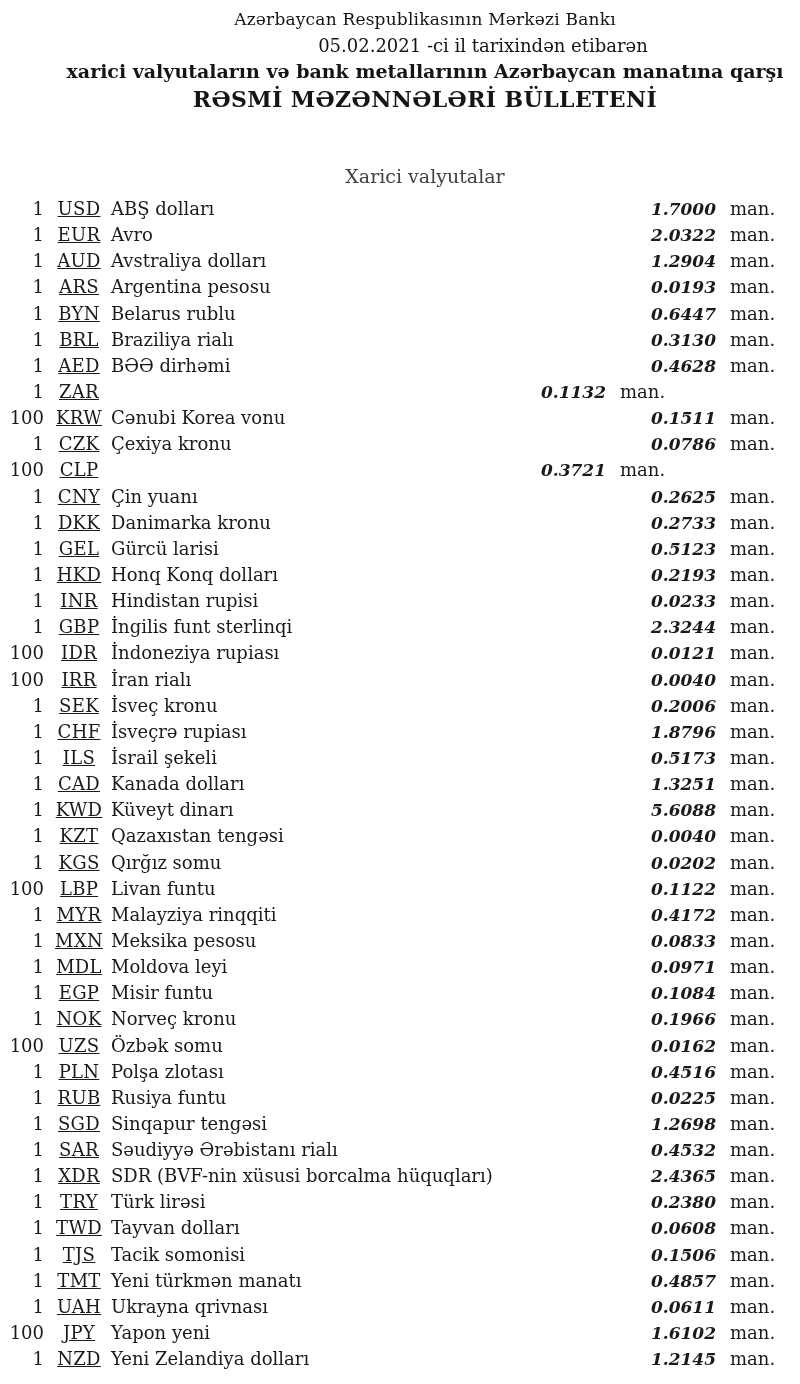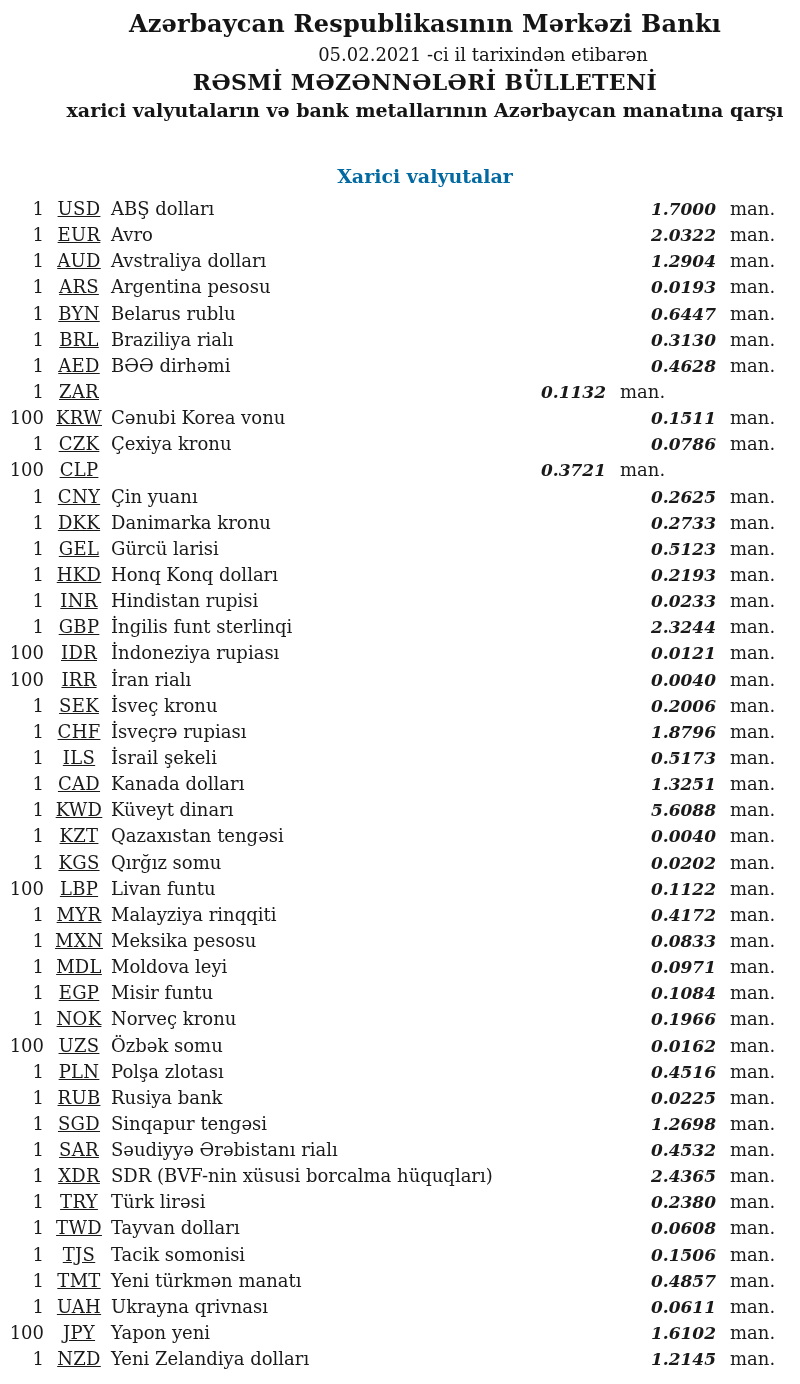--- a/index.html
+++ b/index.html
@@ -7,27 +7,27 @@
     position:relative;
     width:800px;height:1384px;
     background:#ffffff;
     color:#111111;
     font-family:"DejaVu Serif","Liberation Serif",serif;
     overflow:hidden;
   }
   
   .header{position:absolute;left:50px;right:0;top:0;}
   .h-line{display:block;text-align:center;color:#151515;}
-  .bank-name{margin-top:9px;font-size:24px;font-weight:bold;letter-spacing:0.2px;}
+  .bank-name{margin-top:9px;font-size:17px;font-weight:normal;letter-spacing:0.2px;}
   .date-line{margin-top:6px;font-size:18px;font-weight:normal;margin-left:116px;}
   .subtitle-line{margin-top:4px;font-size:19px;font-weight:bold;}
   .bulletin-title{margin-top:4px;font-size:22px;font-weight:bold;letter-spacing:0.4px;}
   .section-title{
     position:absolute;left:50px;right:0;top:165px;
-    text-align:center;font-size:19px;font-weight:bold;color:#0369a1;
+    text-align:center;font-size:19px;font-weight:normal;color:#404040;
   }
   
   .rates-table{position:absolute;left:0;top:196px;width:800px;}
   .row{
     display:grid;
     grid-template-columns:48px 62px 1fr 110px 84px;
     height:26.15px;line-height:26.15px;
     font-size:18px;color:#1a1a1a;
   }
   .cell-qty{text-align:right;padding-right:4px;}
@@ -37,22 +37,22 @@
   .cell-unit{text-align:left;padding-left:14px;}
 </style>
 </head>
 <body>
 
 <div class="page">
 
   <div class="header">
     <div class="h-line bank-name">Azərbaycan Respublikasının Mərkəzi Bankı</div>
     <div class="h-line date-line">05.02.2021 -ci il tarixindən etibarən</div>
+    <div class="h-line subtitle-line">xarici valyutaların və bank metallarının Azərbaycan manatına qarşı</div>
     <div class="h-line bulletin-title">RƏSMİ MƏZƏNNƏLƏRİ BÜLLETENİ</div>
-    <div class="h-line subtitle-line">xarici valyutaların və bank metallarının Azərbaycan manatına qarşı</div>
   </div>
 
   <div class="section-title">Xarici valyutalar</div>
 
   <div class="rates-table">
     <div class="row">
       <span class="cell-qty">1</span>
       <span class="cell-code">USD</span>
       <span class="cell-name">ABŞ dolları</span>
       <span class="cell-rate">1.7000</span>
@@ -317,21 +317,21 @@
       <span class="cell-qty">1</span>
       <span class="cell-code">PLN</span>
       <span class="cell-name">Polşa zlotası</span>
       <span class="cell-rate">0.4516</span>
       <span class="cell-unit">man.</span>
     </div>
 
     <div class="row">
       <span class="cell-qty">1</span>
       <span class="cell-code">RUB</span>
-      <span class="cell-name">Rusiya bank</span>
+      <span class="cell-name">Rusiya funtu</span>
       <span class="cell-rate">0.0225</span>
       <span class="cell-unit">man.</span>
     </div>
 
     <div class="row">
       <span class="cell-qty">1</span>
       <span class="cell-code">SGD</span>
       <span class="cell-name">Sinqapur tengəsi</span>
       <span class="cell-rate">1.2698</span>
       <span class="cell-unit">man.</span>

